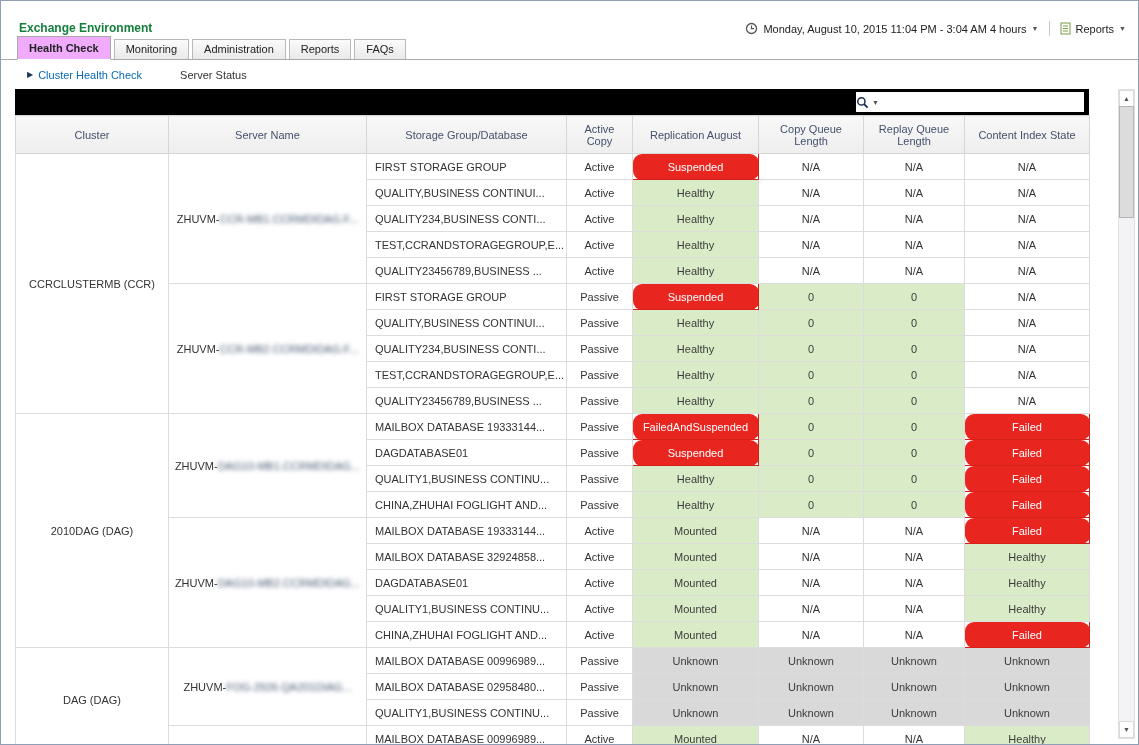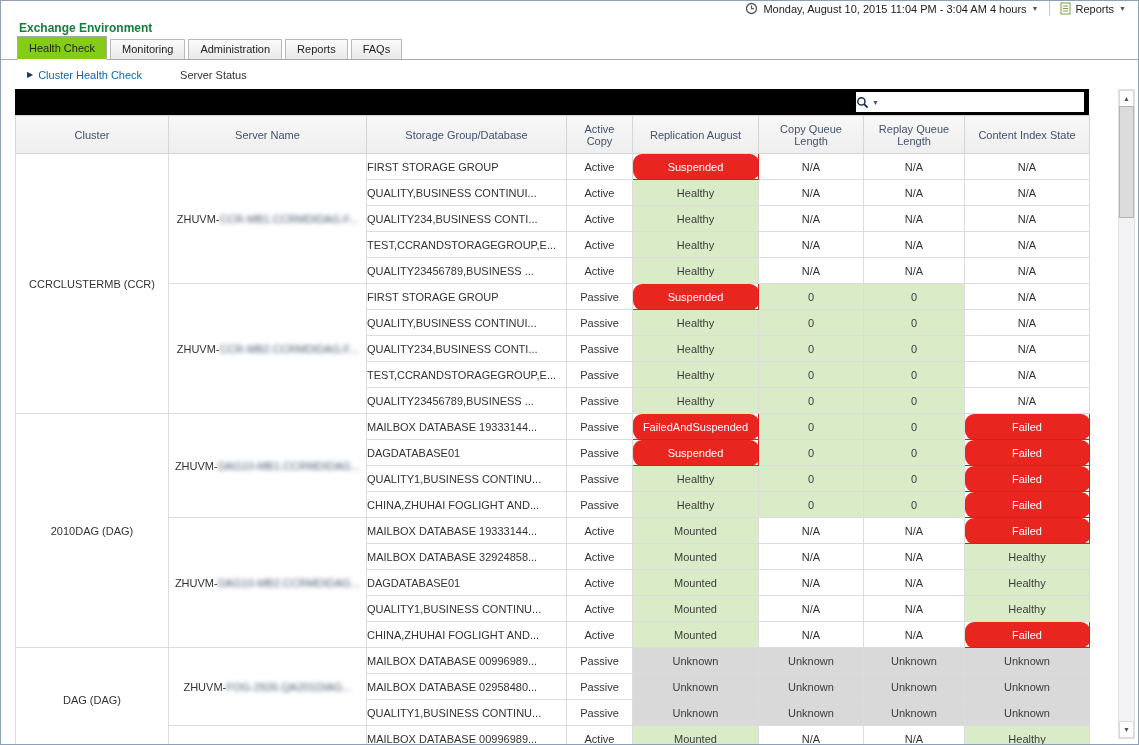--- a/index.html
+++ b/index.html
@@ -4,45 +4,45 @@
 <style>
   html,body{margin:0;padding:0;}
   body{
     width:1139px;height:745px;overflow:hidden;position:relative;
     background:#fff;border:1px solid #8fa0b5;box-sizing:border-box;
     font-family:"Liberation Sans","DejaVu Sans",sans-serif;
   }
   
   .titlebar{height:34px;position:relative;}
   .page-title{position:absolute;left:18px;top:20px;font-size:12px;font-weight:bold;color:#15803d;}
-  .header-right{position:absolute;right:12px;top:0;display:flex;align-items:center;gap:5px;font-size:11px;color:#222;justify-content:flex-end;}
+  .header-right{position:absolute;right:12px;top:20px;display:flex;align-items:center;gap:5px;font-size:11px;color:#222;justify-content:flex-end;}
   .hr-sep{width:1px;height:15px;background:#c8c8c8;margin:0 5px;}
   .dd-arrow{font-size:7px;color:#555;line-height:1;}
   .time-range,.reports-menu{display:flex;align-items:center;gap:5px;cursor:pointer;}
   
   .tabs-row{display:flex;align-items:flex-end;height:24px;padding-left:16px;border-bottom:1px solid #a9a9a9;}
   .tab{height:19px;line-height:19px;padding:0 11px;font-size:11px;color:#222;
        background:linear-gradient(#fbfbfb,#e9e9e9);border:1px solid #b9b9b9;border-bottom:none;margin-right:3px;cursor:pointer;}
-  .tab.active{height:22px;line-height:22px;background:#84cc16;border-color:#a9a9a9;margin-bottom:-1px;border-bottom:1px solid #fff;font-weight:normal;}
+  .tab.active{height:22px;line-height:22px;background:#f0abfc;border-color:#a9a9a9;margin-bottom:-1px;border-bottom:1px solid #fff;font-weight:bold;}
   
   .subnav{height:29px;display:flex;align-items:center;padding-left:26px;gap:38px;font-size:11px;}
   .subnav-link{color:#0a69b4;display:flex;align-items:center;gap:5px;cursor:pointer;}
   .subnav-arrow{color:#14365c;font-size:8px;line-height:1;}
   .subnav-item{color:#333;cursor:pointer;}
   
   .blackbar{margin-left:14px;width:1074px;height:26px;background:#000;position:relative;}
   .search-box{position:absolute;top:3px;right:5px;width:228px;height:20px;background:#fff;display:flex;align-items:center;}
   .search-input{flex:1;border:none;outline:none;font-size:11px;padding:0 4px 0 6px;color:#333;height:18px;font-family:inherit;background:transparent;}
   .search-icons{display:flex;align-items:center;padding-right:4px;gap:3px;}
   
   .table-wrap{margin-left:14px;width:1074px;}
   table{border-collapse:collapse;table-layout:fixed;width:1074px;font-size:11px;}
   th{background:linear-gradient(#f8f8f8,#eeeeee);color:#44506b;font-weight:normal;border:1px solid #d6d6d6;height:37px;padding:0 4px;}
   td{border:1px solid #dcdcdc;height:25px;text-align:center;color:#333;padding:0 4px;overflow:hidden;white-space:nowrap;background:#fff;}
-  td.db-cell{text-align:left;padding-left:0;}
+  td.db-cell{text-align:left;padding-left:8px;}
   .cell-red{background:#e8251f !important;color:#fff !important;border-color:#d8201a !important;border-radius:9px;}
   .cell-green{background:#d9ecc7 !important;color:#3c3c3c !important;}
   .cell-gray{background:#d9d9d9 !important;color:#3c3c3c !important;}
   .blurred{filter:blur(2.2px);color:#4a5b74;}
   
   .scrollbar{position:absolute;top:88px;bottom:5px;right:3px;width:17px;background:#f3f3f5;border:1px solid #e0e0e0;box-sizing:border-box;}
   .sb-btn{position:absolute;left:0;right:0;height:15px;display:flex;align-items:center;justify-content:center;
           font-size:7px;color:#555;background:#fdfdfd;border:1px solid #dadada;cursor:pointer;}
   .sb-btn.up{top:0;}
   .sb-btn.down{bottom:0;}

